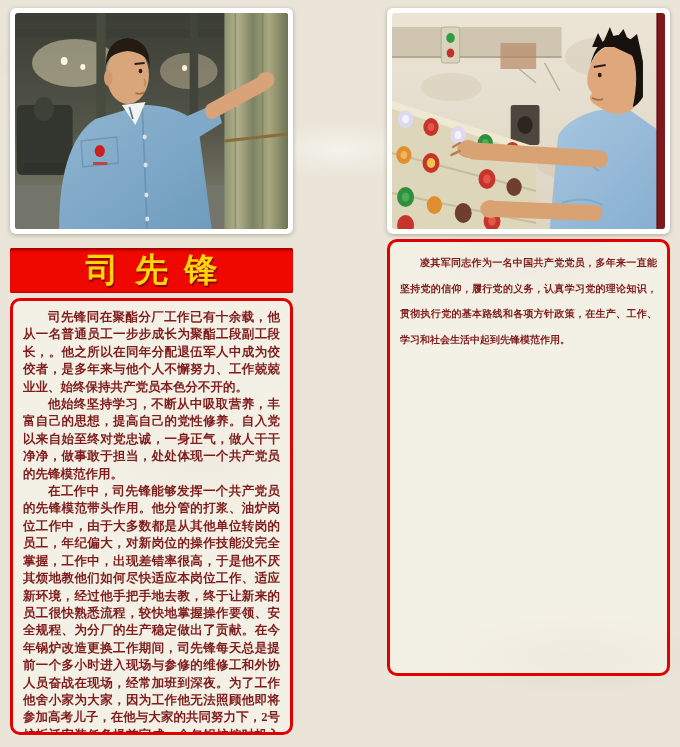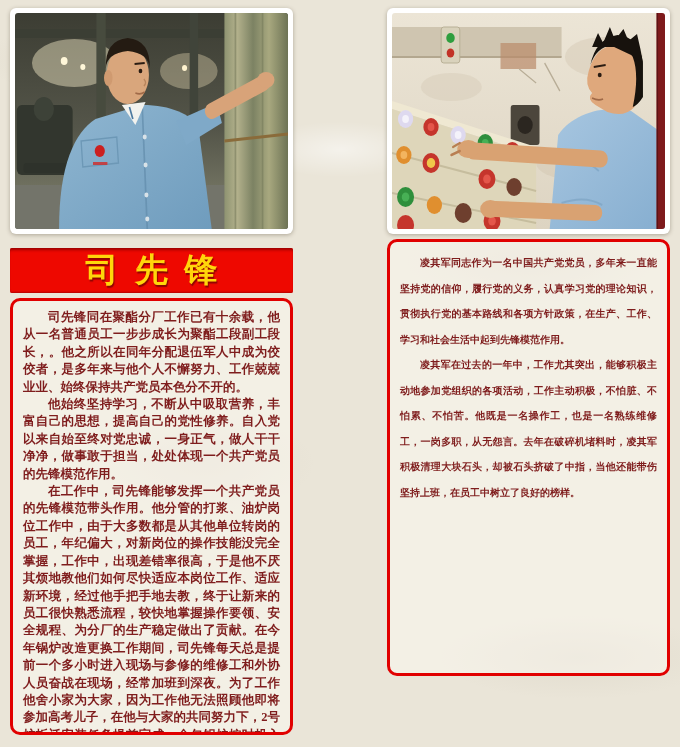--- a/index.html
+++ b/index.html
@@ -187,17 +187,16 @@
         <path d="M 238 54 L 252 52" stroke="#2a1c12" stroke-width="2"></path>
         <path d="M 236 85 Q 243 88 249 86" stroke="#a06a48" stroke-width="1.8" fill="none"></path>
         <path d="M 234 52 Q 240 26 266 22 Q 292 24 296 50 L 296 84 Q 290 92 284 94 Q 292 62 284 44 Q 277 31 260 32 Q 241 34 234 52 Z" fill="#17120d"></path>
         <path d="M 236 34 L 243 20 L 249 30 L 257 14 L 263 27 L 273 16 L 279 28 L 289 21 L 293 36 L 296 50 L 282 42 L 262 34 Z" fill="#17120d"></path>
         <rect x="312" y="0" width="10" height="216" fill="#7e1a1c"></rect>
         <line x1="313" y1="0" x2="313" y2="216" stroke="#5d1214" stroke-width="1.5"></line>
       </svg>
     </figure>
     <div class="textbox airy">
       <p>凌其军同志作为一名中国共产党党员，多年来一直能坚持党的信仰，履行党的义务，认真学习党的理论知识，贯彻执行党的基本路线和各项方针政策，在生产、工作、学习和社会生活中起到先锋模范作用。</p>
-      <p>凌其军在过去的一年中，工作尤其突出，能够积极主动地参加党组织的各项活动，工作主动积极，不怕脏、不怕累、不怕苦。他既是一名操作工，也是一名熟练维修工，一岗多职，从无怨言。去年在破碎机堵料时，凌其军积极清理大块石头，却被石头挤破了中指，当他还能带伤坚持上班，在员工中树立了良好的榜样。</p>
     </div>
   </section>
 
 </div>
 
 </body></html>

